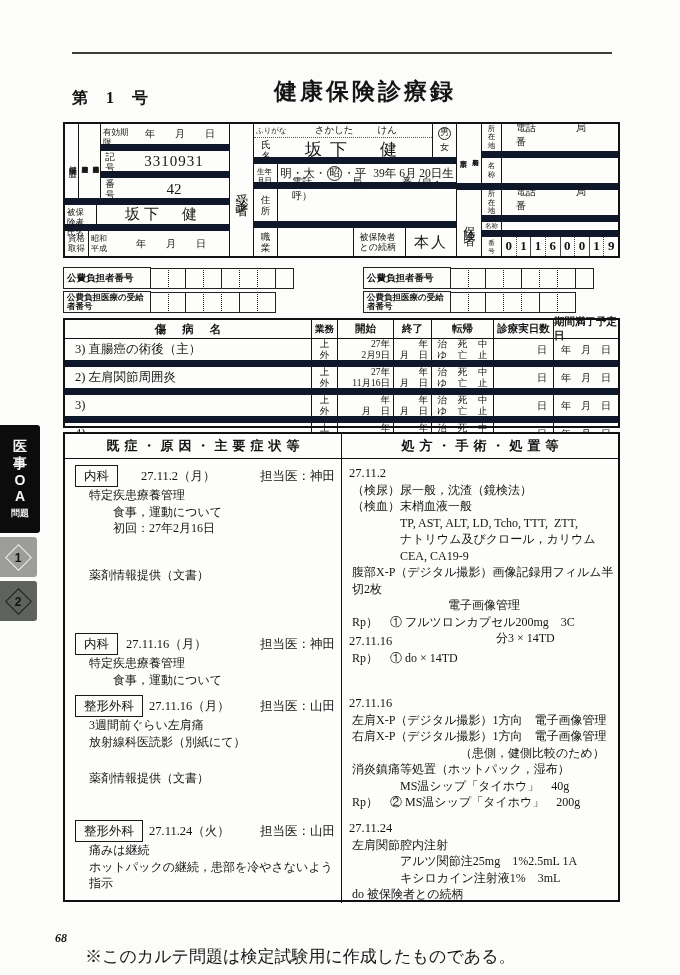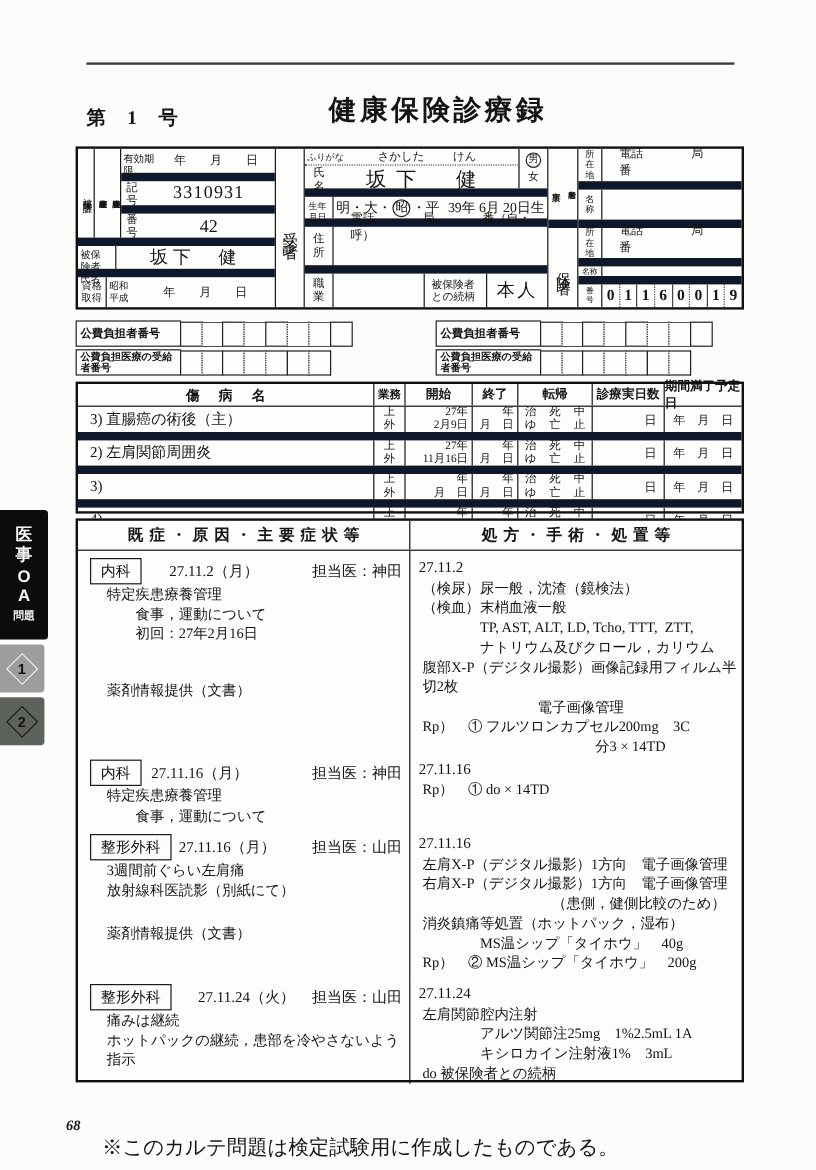--- a/index.html
+++ b/index.html
@@ -395,20 +395,21 @@
         <div class="vline ll pre">　　食事，運動について</div>
         <div class="vline ll pre">　　初回：27年2月16日</div>
         <div class="vline ll pre" style="margin-top:30px">薬剤情報提供（文書）</div>
       </div>
       <div class="fc" style="flex:1;padding:6px 2px 0 7px">
         <div class="vline" style="font-size:12.5px">27.11.2</div>
         <div class="vline rl pre">（検尿）尿一般，沈渣（鏡検法）</div>
         <div class="vline rl pre">（検血）末梢血液一般</div>
         <div class="vline rl pre">　　　　TP, AST, ALT, LD, Tcho, TTT,  ZTT,</div>
         <div class="vline rl pre">　　　　ナトリウム及びクロール，カリウム</div>
+        <div class="vline rl pre">　　　　CEA, CA19-9</div>
         <div class="vline rl pre">腹部X-P（デジタル撮影）画像記録用フィルム半切2枚</div>
         <div class="vline rl pre">　　　　　　　　電子画像管理</div>
         <div class="vline rl pre">Rp）　① フルツロンカプセル200mg　3C</div>
         <div class="vline rl pre">　　　　　　　　　　　　分3 × 14TD</div>
       </div>
     </div>
 
     <div class="fr" style="height:60px;flex:none">
       <div class="fc" style="width:277px;border-right:1.5px solid #101010;padding:2px 2px 0 10px">
         <div class="fr" style="font-size:12.5px;line-height:20px;align-items:center">
@@ -444,21 +445,21 @@
         <div class="vline rl pre">消炎鎮痛等処置（ホットパック，湿布）</div>
         <div class="vline rl pre">　　　　MS温シップ「タイホウ」　40g</div>
         <div class="vline rl pre">Rp）　② MS温シップ「タイホウ」　200g</div>
       </div>
     </div>
 
     <div class="fr" style="flex:1">
       <div class="fc" style="width:277px;border-right:1.5px solid #101010;padding:3px 2px 0 10px">
         <div class="fr" style="font-size:12.5px;line-height:20px;align-items:center">
           <span class="dept">整形外科</span>
-          <span style="margin-left:22px">27.11.24（火）</span>
+          <span style="margin-left:6px">27.11.24（火）</span>
           <span style="margin-left:auto;margin-right:4px">担当医：山田</span>
         </div>
         <div class="vline ll pre">痛みは継続</div>
         <div class="vline ll pre">ホットパックの継続，患部を冷やさないよう指示</div>
       </div>
       <div class="fc" style="flex:1;padding:3px 2px 0 7px">
         <div class="vline" style="font-size:12.5px">27.11.24</div>
         <div class="vline rl pre">左肩関節腔内注射</div>
         <div class="vline rl pre">　　　　アルツ関節注25mg　1%2.5mL 1A</div>
         <div class="vline rl pre">　　　　キシロカイン注射液1%　3mL</div>

